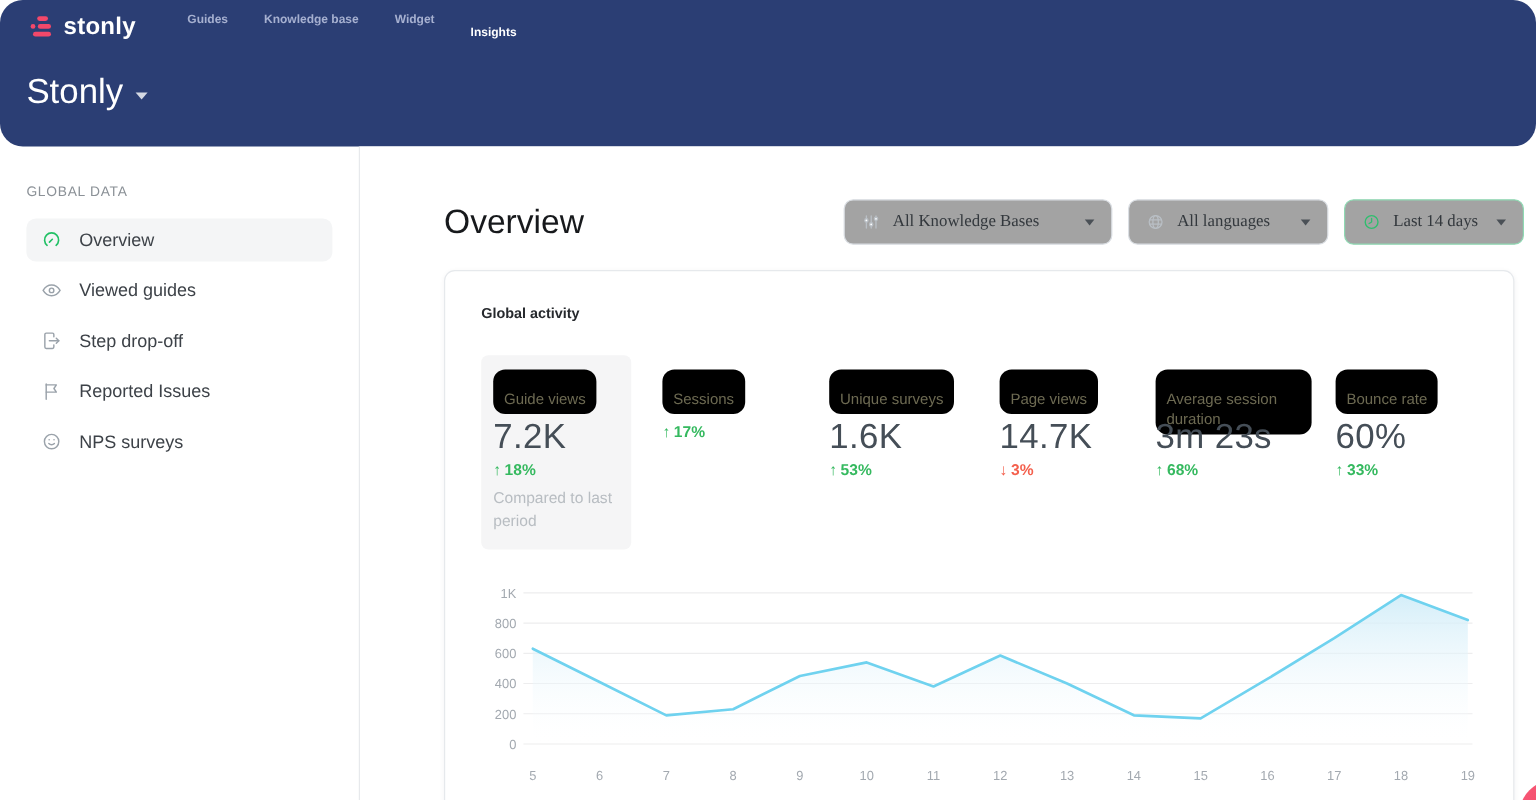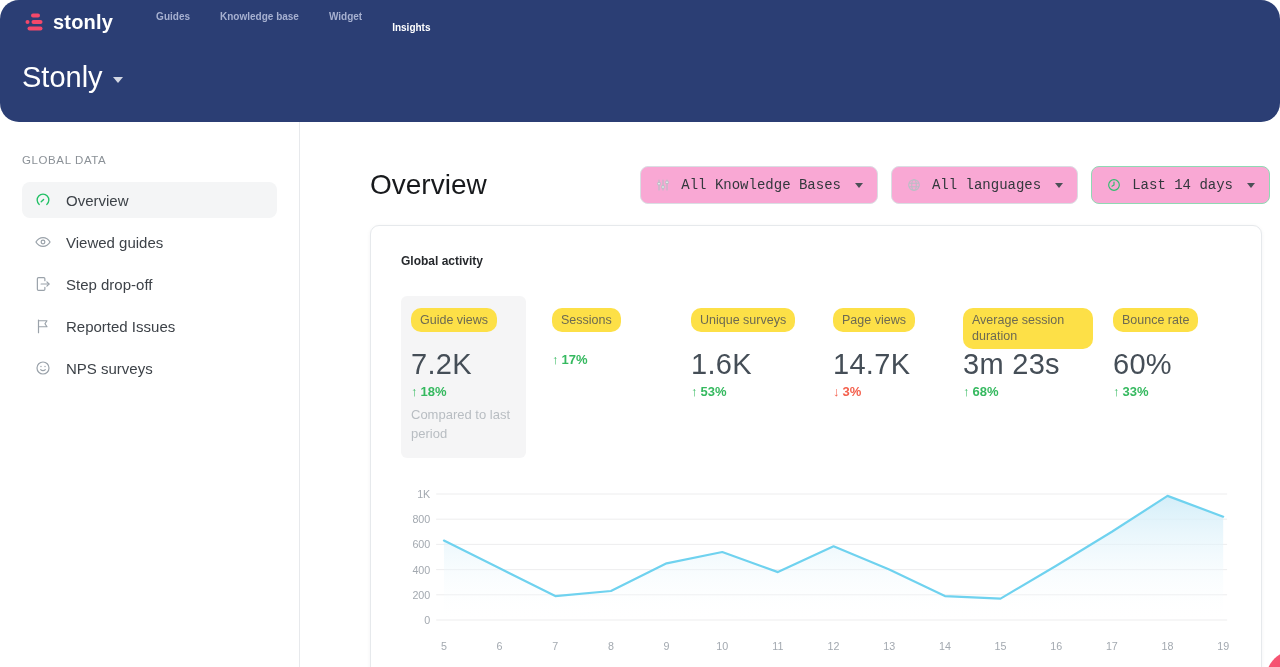--- a/index.html
+++ b/index.html
@@ -29,21 +29,21 @@
   .side-icon { width:18px; height:18px; color:#9aa2aa; display:inline-flex; }
   .side-item.active .side-icon { color:#21c065; }
   .side-icon svg { width:18px; height:18px; }
 
   
   .main { flex:1; background:#fff; min-width:0; }
   .main-head { display:flex; align-items:center; justify-content:space-between; margin:44px 10px 0 70px; }
   .page-title { font-size:28px; font-weight:400; color:#17191c; }
   .filters { display:flex; gap:13px; }
   .filter { display:flex; align-items:center; justify-content:space-between; height:38px; padding:0 14px;
-            background:#f9a8d4; border:1px solid #dadee3; border-radius:8px; font-family:Liberation Mono, monospace;
+            background:#a3a3a3; border:1px solid #dadee3; border-radius:8px; font-family:Liberation Serif, serif;
             font-size:14px; color:#33383d; cursor:pointer; }
   .filter .f-left { display:flex; align-items:center; gap:10px; }
   .filter.kb { min-width:224px; }
   .filter.lang { min-width:167px; }
   .filter.date { min-width:150px; border:1px solid #8fd9b3; }
   .f-icon { width:16px; height:16px; color:#b9bfc5; display:inline-flex; }
   .f-icon svg { width:16px; height:16px; }
   .filter.date .f-icon { color:#2fbe6e; }
   .caret { width:0; height:0; border-left:4px solid transparent; border-right:4px solid transparent;
            border-top:5px solid #4a5056; margin-left:14px; }
@@ -55,22 +55,22 @@
 
   .metrics { display:flex; margin-top:28px; align-items:flex-start; }
   .metric { padding:12px 10px 14px 10px; border-radius:6px; cursor:pointer; }
   .metric:nth-child(1){ width:125px; margin-right:16px; background:#f5f5f6; }
   .metric:nth-child(2){ width:139px; }
   .metric:nth-child(3){ width:142px; }
   .metric:nth-child(4){ width:130px; }
   .metric:nth-child(5){ width:150px; }
   .metric:nth-child(6){ flex:1; }
   .label-zone { height:40px; }
-  .metric-label { display:inline-block; background:#fde047; color:#6d6a52; font-size:12.5px;
-                  padding:4px 9px 4px 9px; border-radius:10px; line-height:1.3; }
+  .metric-label { display:inline-block; background:#000000; color:#6d6a52; font-size:12.5px;
+                  padding:17px 9px 4px 9px; border-radius:10px; line-height:1.3; }
   .metric-value { font-size:29px; color:#454e57; letter-spacing:.3px; line-height:32px; }
   .metric-change { margin-top:4px; font-size:13px; font-weight:600; }
   .metric-change.up { color:#35b95f; }
   .metric-change.down { color:#f4604d; }
   .metric-change .arr { font-weight:400; margin-right:3px; }
   .metric-note { margin-top:7px; font-size:13px; line-height:1.45; color:#b8bdc2; }
 
   .chart-area { margin-top:26px; }
   .chart-area svg { display:block; width:100%; height:178px; }
   .tick { font-size:11px; fill:#a3a9b0; font-family:"Liberation Sans",sans-serif; }

